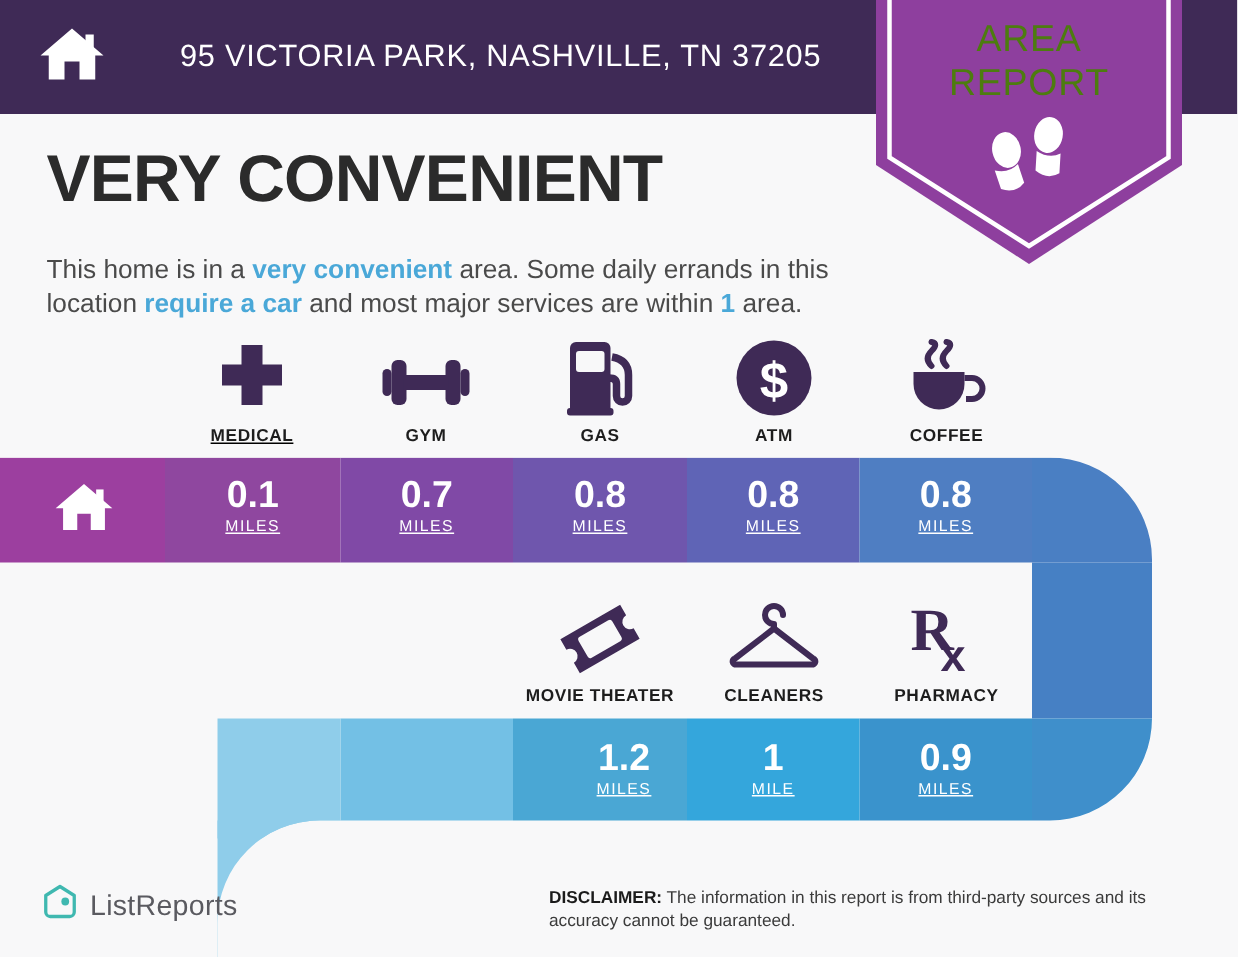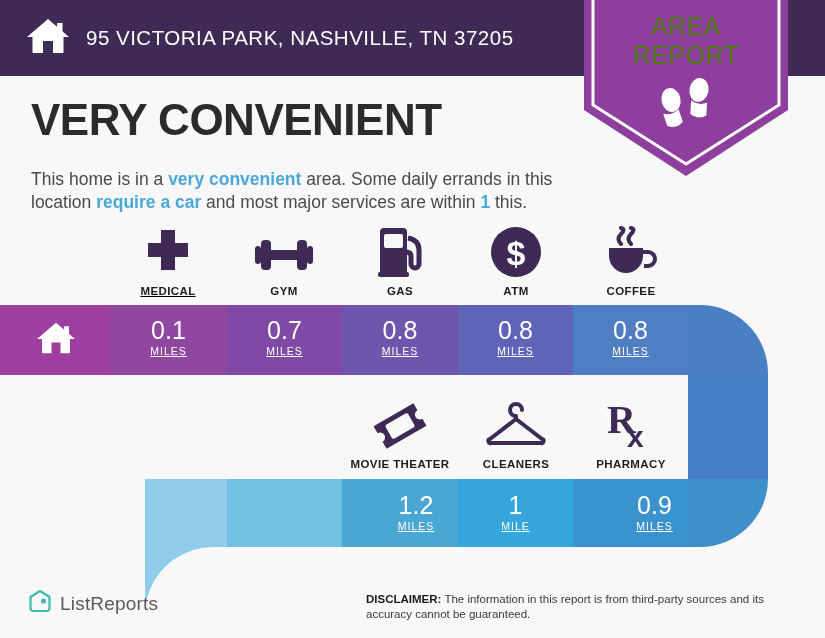--- a/index.html
+++ b/index.html
@@ -14,20 +14,21 @@
   
   .header{
     position:absolute;left:0;top:0;width:825px;height:76px;
     background:#3f2a56;
     display:flex;align-items:center;
   }
   .header-home{margin-left:26px;margin-right:16px;display:block;}
   .header-address{
     color:#ffffff;font-size:20.5px;letter-spacing:.5px;font-weight:400;
     white-space:nowrap;
+    margin-left:34px;
   }
 
   
   .badge{
     position:absolute;left:584px;top:-8px;width:204px;height:184px;
     filter:none;
   }
   .badge svg{display:block;}
   .badge-text{
     position:absolute;left:0;top:20px;width:204px;text-align:center;
@@ -55,21 +56,21 @@
   .icon-cell .glyph{height:56px;display:flex;align-items:flex-end;justify-content:center;}
   .icon-cell .cap{
     margin-top:7px;font-size:11.5px;font-weight:bold;color:#1d1d1d;letter-spacing:.4px;
   }
 
   
   .path{position:absolute;left:0;top:305px;width:825px;height:333px;}
   .seg-label{
     position:absolute;text-align:center;color:#fff;pointer-events:none;
   }
-  .seg-num{font-size:25px;line-height:26px;font-weight:400;}
+  .seg-num{font-size:25px;line-height:26px;font-weight:700;}
   .seg-unit{font-size:10.5px;letter-spacing:1px;margin-top:2px;text-decoration:underline;}
 
   .bar-home{position:absolute;left:36px;top:320px;}
 
   
   .footer-logo{position:absolute;left:28px;top:589px;display:flex;align-items:center;}
   .footer-logo .brand{
     margin-left:8px;font-size:19px;color:#5a5a60;letter-spacing:.2px;
   }
   .disclaimer{
@@ -106,21 +107,21 @@
     </svg>
     <div class="badge-text">
       <div>AREA</div>
       <div>REPORT</div>
     </div>
   </div>
 
   <h1 class="headline">VERY CONVENIENT</h1>
 
   <p class="lede">
-    <span>This home is in a </span><span class="hl">very convenient</span><span> area. Some daily errands in this location </span><span class="hl">require a car</span><span> and most major services are within </span><span class="hl">1</span><span> this.</span>
+    <span>This home is in a </span><span class="hl">very convenient</span><span> area. Some daily errands in this location </span><span class="hl">require a car</span><span> and most major services are within </span><span class="hl">1</span><span> area.</span>
   </p>
 
   <div class="icon-row" style="top:222px;height:80px;">
     <div class="icon-cell" style="left:110px;text-decoration:underline;">
       <div class="glyph">
         <svg width="52" height="52" viewBox="0 0 52 52">
           <path fill="#3f2a56" d="M19 4 h14 v13 h13 v14 h-13 v13 h-14 v-13 h-13 v-14 h13 z" rx="3"></path>
         </svg>
       </div>
       <div class="cap">MEDICAL</div>
@@ -253,21 +254,21 @@
 
     
     <div class="seg-label" style="left:352px;top:187px;width:128px;">
       <div class="seg-num">1.2</div>
       <div class="seg-unit">MILES</div>
     </div>
     <div class="seg-label" style="left:458px;top:187px;width:115px;">
       <div class="seg-num">1</div>
       <div class="seg-unit">MILE</div>
     </div>
-    <div class="seg-label" style="left:586px;top:187px;width:115px;padding-left:11px;">
+    <div class="seg-label" style="left:573px;top:187px;width:115px;">
       <div class="seg-num">0.9</div>
       <div class="seg-unit">MILES</div>
     </div>
   </div>
 
   <div class="bar-home">
     <svg width="40" height="36" viewBox="0 0 44 40">
       <path fill="#ffffff" d="M22 3 L43 21 L37.5 21 L37.5 37 L27 37 L27 25 L17 25 L17 37 L6.5 37 L6.5 21 L1 21 Z"></path>
       <rect x="31" y="7" width="5.5" height="9" fill="#ffffff"></rect>
     </svg>

